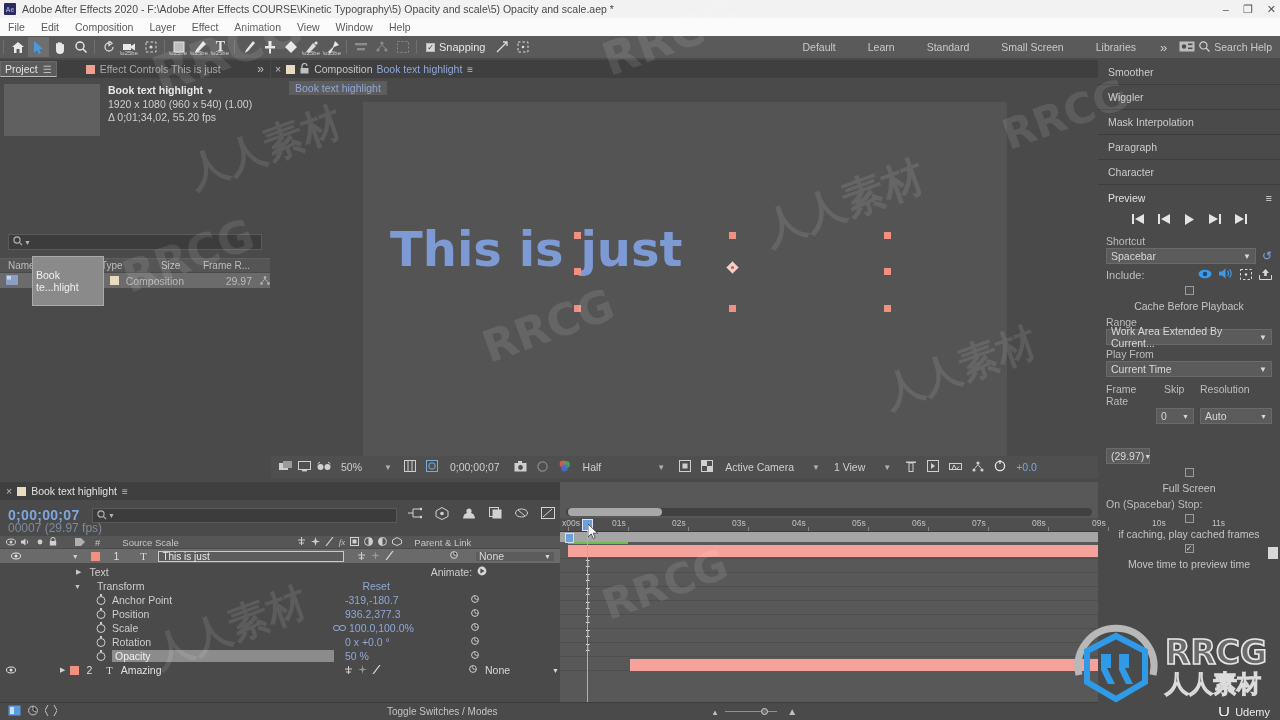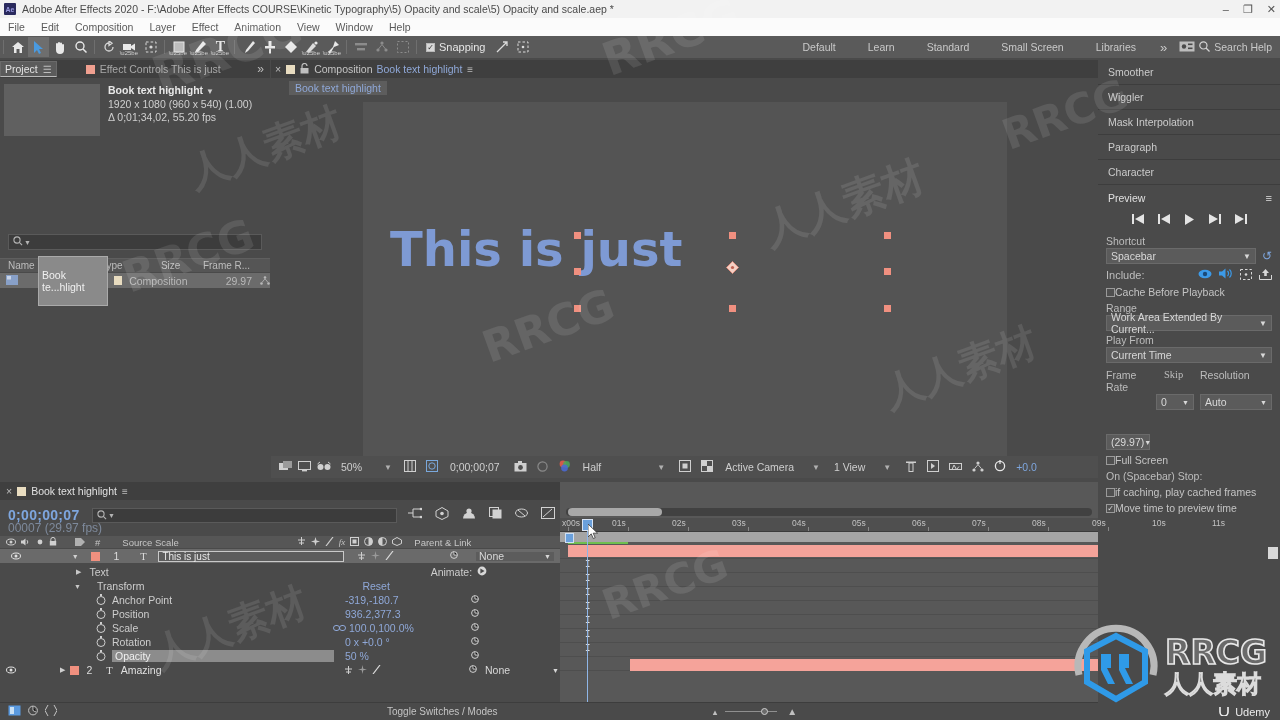--- a/index.html
+++ b/index.html
@@ -94,21 +94,21 @@
   .collapsed { height:25px; display:flex; align-items:center; padding-left:10px;
       border-bottom:1px solid #3d3d3d; background:#4a4a4a; font-size:10.5px; color:#cbcbcb; }
   .prev-hdr { height:20px; display:flex; align-items:center; justify-content:space-between;
       padding:0 8px 0 10px; background:#4a4a4a; font-size:10.5px; color:#e0e0e0; }
   .transport { height:24px; display:flex; align-items:center; justify-content:center; gap:13px;
       font-size:11px; color:#e4e4e4; }
   .fld { padding:0 8px; }
   .lbl { font-size:10.5px; color:#bdbdbd; margin:3px 0 1px 0; }
   .sel { height:16px; background:#5b5b5b; border:1px solid #6a6a6a; display:flex; align-items:center;
       justify-content:space-between; padding:0 4px; font-size:10.5px; color:#d8d8d8; }
-  .chk-row { display:flex; align-items:center; margin:4px 0; font-size:10.5px; color:#c4c4c4; }
+  .chk-row { display:flex; align-items:center; gap:5px; margin:4px 0; font-size:10.5px; color:#c4c4c4;flex-direction:column; }
   .sq-chk { width:9px; height:9px; border:1px solid #9a9a9a; background:#4f4f4f; font-size:8px;
       line-height:8px; text-align:center; color:#ddd; }
   .sq-chk.on { background:#4f4f4f; }
   .sq-chk.on::after { content:"\2713"; color:#dcdcdc; }
   .include-row { display:flex; align-items:center; justify-content:space-between; padding:0 8px; margin-top:4px; }
   .blue-ic { color:#3c9ae8; font-size:12px; }
 
   
   #timeline { left:0; top:482px; width:1098px; height:238px; background:#4a4a4a; }
   .tl-tabbar { height:18px; background:#3f3f3f; display:flex; align-items:center; font-size:10.5px; padding-left:6px; }
@@ -378,21 +378,21 @@
       <span style="width:42px;">Size</span>
       <span>Frame R...</span>
     </div>
     <div class="prow">
       <span style="margin-left:6px;">
         <svg width="12" height="10" viewBox="0 0 12 10">
             <rect width="12" height="10" fill="#88a0c8"></rect>
             <rect x="1" y="1" width="4" height="3.5" fill="#c8d4e8"></rect>
           </svg>
       </span>
-      <span style="margin-left:20px;background:#8a8a8a;padding:12px 3px;color:#f0f0f0;border:1px solid #aaa;">Book te...hlight</span>
+      <span style="margin-left:14px;background:#8a8a8a;padding:12px 3px;color:#f0f0f0;border:1px solid #aaa;">Book te...hlight</span>
       <span style="margin-left:6px;width:9px;height:9px;background:#e8dcc0;display:inline-block;"></span>
       <span style="margin-left:7px;width:76px;color:#b8b8b8;">Composition</span>
       <span style="width:32px;"></span>
       <span style="color:#b8b8b8;">29.97</span>
       <span style="margin-left:8px;">
         <svg width="10" height="9" viewBox="0 0 10 9">
             <circle cx="5" cy="1.5" r="1.3" fill="#b8b8b8"></circle>
             <circle cx="1.5" cy="7.5" r="1.3" fill="#b8b8b8"></circle>
             <circle cx="8.5" cy="7.5" r="1.3" fill="#b8b8b8"></circle>
             <path d="M5 2.8 L2 6.4 M5 2.8 L8 6.4" stroke="#b8b8b8" stroke-width="0.8"></path>
@@ -663,21 +663,21 @@
         <span>Work Area Extended By Current...</span>
         <span style="font-size:8px;">▼</span>
       </div>
       <div class="lbl">Play From</div>
       <div class="sel">
         <span>Current Time</span>
         <span style="font-size:8px;">▼</span>
       </div>
       <div style="display:flex;gap:6px;margin-top:3px;">
         <div style="width:52px;" class="lbl">Frame Rate</div>
-        <div style="width:30px;font-family:Liberation Serif, serif;" class="lbl">Skip</div>
+        <div style="width:30px;" class="lbl">Skip</div>
         <div class="lbl">Resolution</div>
       </div>
       <div style="display:flex;gap:6px;">
         <div class="sel" style="width:44px;margin-top:40px;">
           <span>(29.97)</span>
           <span style="font-size:7px;">▼</span>
         </div>
         <div class="sel" style="width:38px;">
           <span>0</span>
           <span style="font-size:7px;">▼</span>

